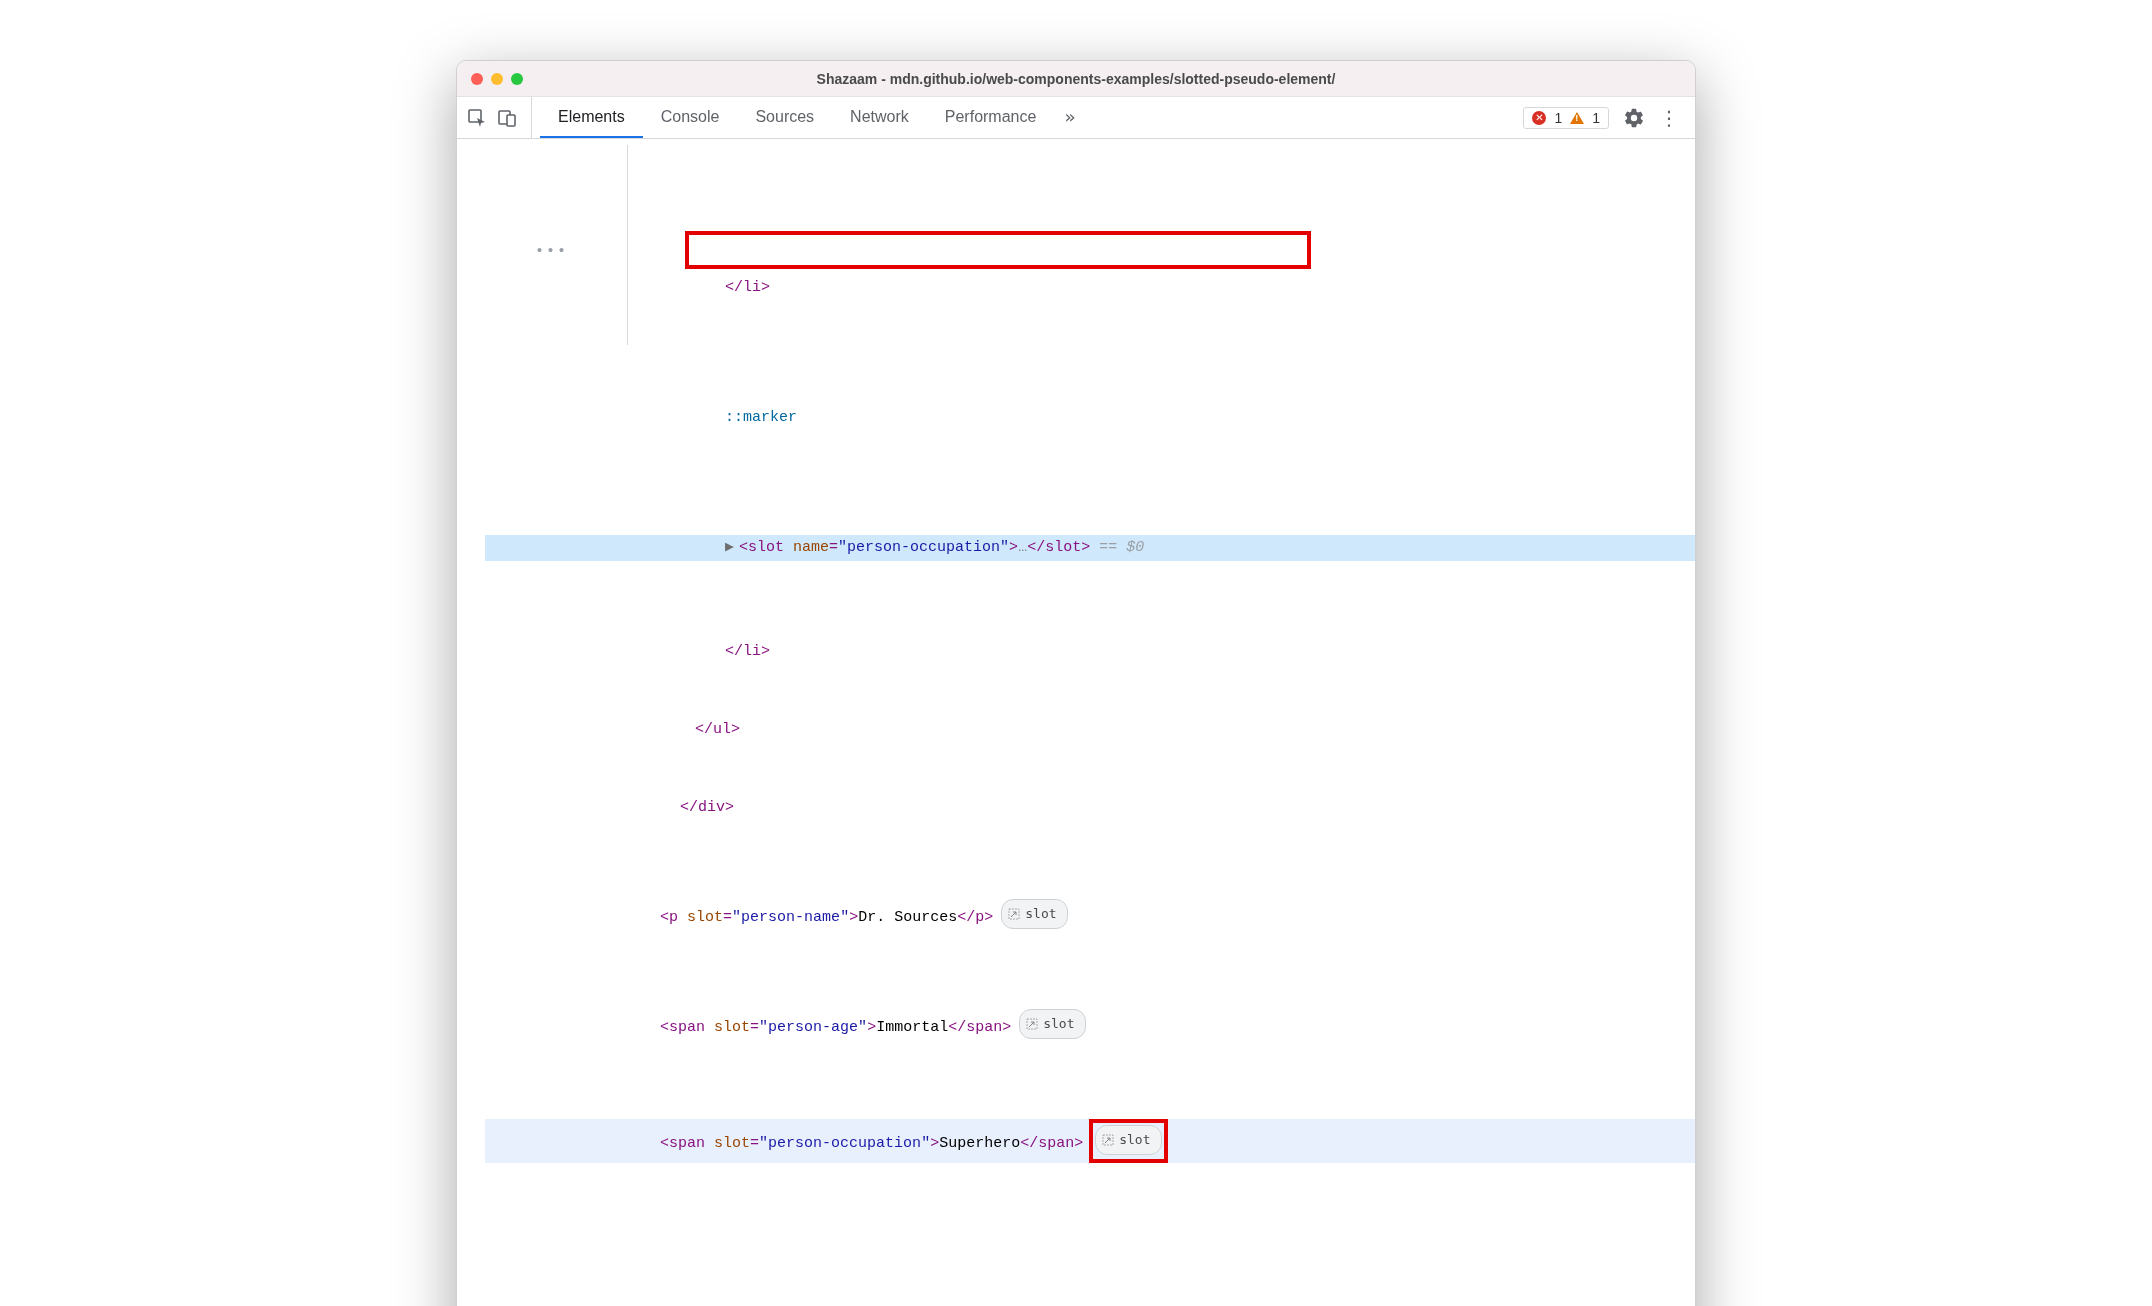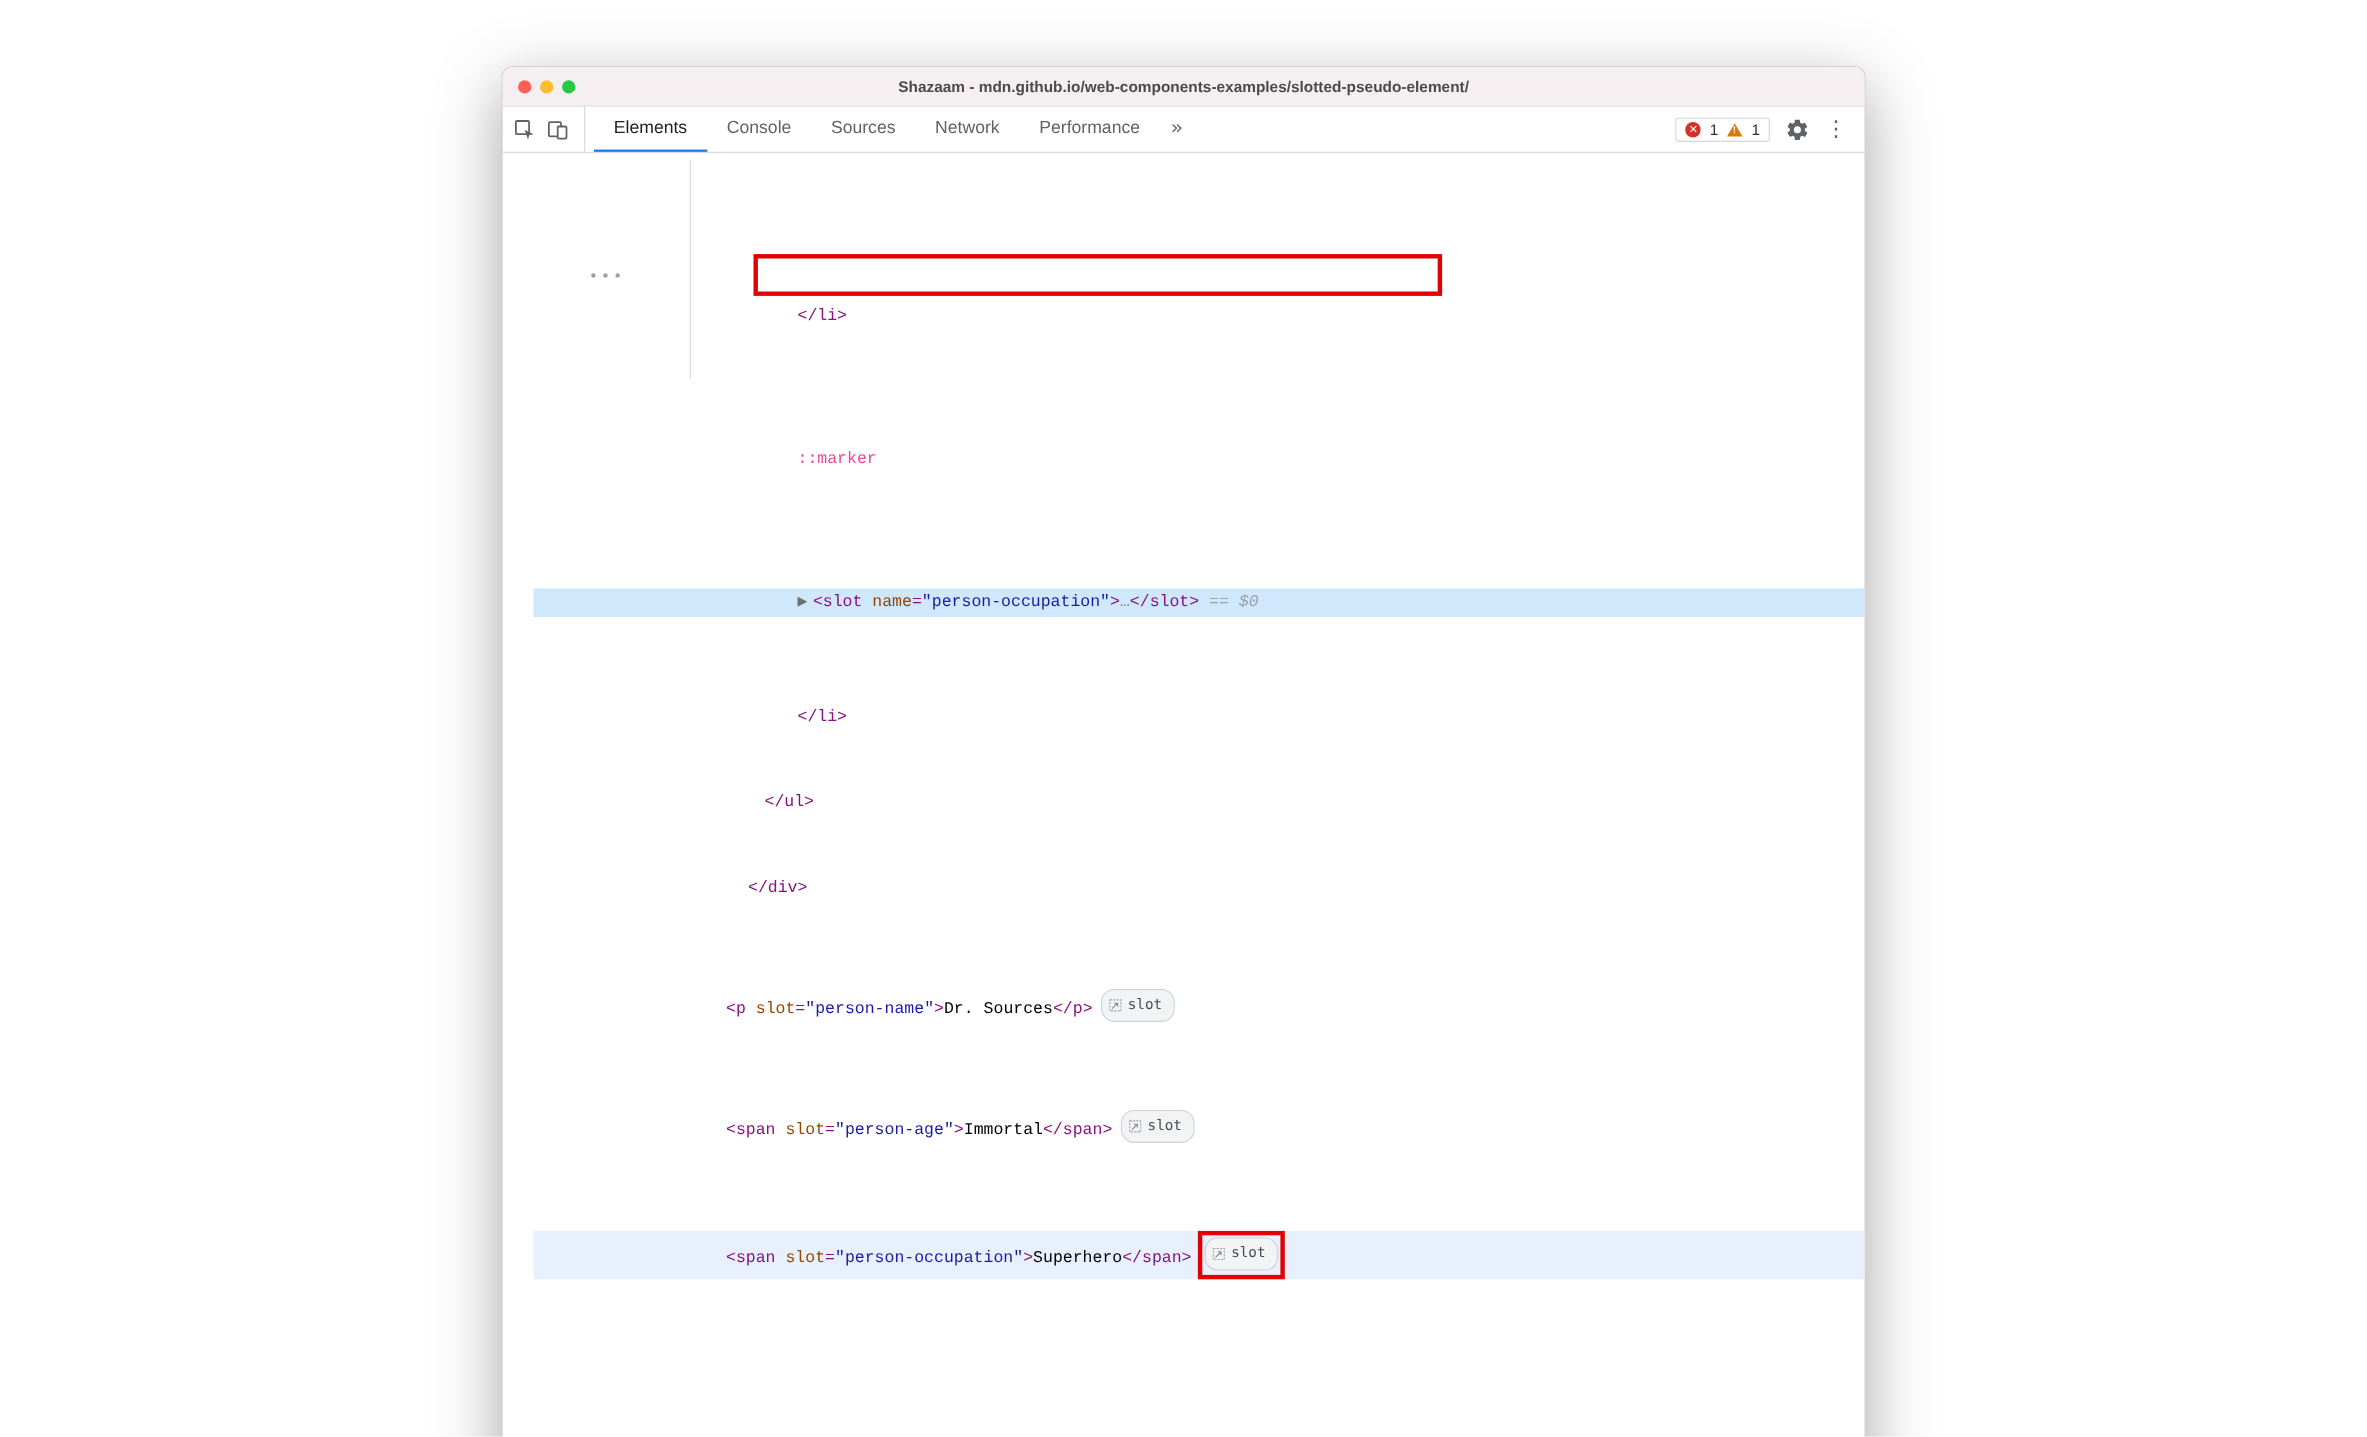--- a/index.html
+++ b/index.html
@@ -97,21 +97,21 @@
   .indent2 { padding-left: 210px;}
   .indent3 { padding-left: 195px;}
   .indent4 { padding-left: 175px;}
   .row.sel { background:#cfe8fc; }
   .row.hover { background:#e8f0fe; }
   .guide { position:absolute; top:6px; bottom:0; left:170px; width:1px; background:#d7d7d7; height: 200px;}
   .tag { color:#881280; }
   .attr-name { color:#994500; }
   .attr-val { color:#1a1aa6; }
   .dots { color:#88898a;}
-  .pe { color:#ec4899; }
+  .pe { color:#0369a1; }
   .arrow { color:#6e6e6e; display:inline-block; width:14px;}
   .eq0 { color:#9aa0a6; font-style:italic;}
   .three-dots {
     position:absolute; left:78px; top:100px;
     color:#9aa0a6; letter-spacing:2px;
   }
   .redbox1 {
     border:4px solid #e20000;
     position:absolute;
     left:228px; top:92px;

